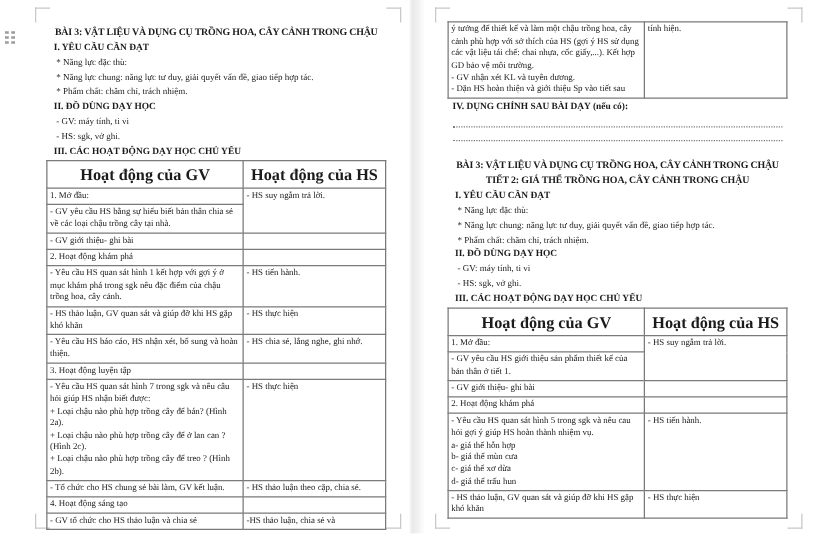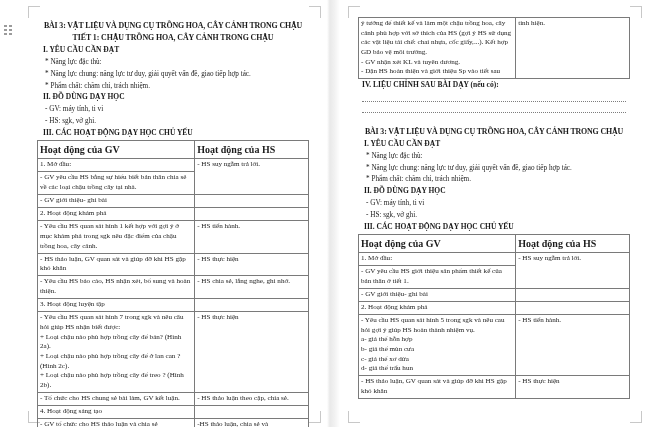--- a/index.html
+++ b/index.html
@@ -101,22 +101,23 @@
   table.act td, table.act th {
     border: 0.6px solid #7a7a7a;
     padding: 1px 2px 1.5px 2px;
     vertical-align: top;
     font-size: 7.1px;
     line-height: 1.36;
     font-weight: normal;
     text-align: left;
   }
   table.act th {
+    text-align: center;
     font-weight: bold;
-    font-size: 10px;
+    font-size: 13px;
     padding: 1.5px 2px;
   }
   td.b, th.b { font-weight: bold; }
   .col-a { width: 58%; }
   .col-b { width: 42%; }
 
   .dotline {
     border-bottom: 1px dotted #7d7d7d;
     height: 9px;
     margin-top: 2px;
@@ -141,21 +142,20 @@
 
   <div class="page page-left">
     <div class="cmark cm-tl" style="left:8px; top:6px;"></div>
     <div class="cmark cm-tr" style="right:6px; top:6px;"></div>
     <div class="cmark cm-bl" style="left:8px; bottom:4px;"></div>
     <div class="cmark cm-br" style="right:6px; bottom:4px;"></div>
 
     <div class="content content-left">
 
       <div class="h-title">BÀI 3: VẬT LIỆU VÀ DỤNG CỤ TRỒNG HOA, CÂY CẢNH TRONG CHẬU</div>
-      <div class="h-sub">TIẾT 1: CHẬU TRỒNG HOA, CÂY CẢNH TRONG CHẬU</div>
 
       <div class="h-sec">I. YÊU CẦU CẦN ĐẠT</div>
       <div class="ln">* Năng lực đặc thù:</div>
       <div class="ln">* Năng lực chung: năng lực tư duy, giải quyết vấn đề, giao tiếp hợp tác.</div>
       <div class="ln">* Phẩm chất: chăm chỉ, trách nhiệm.</div>
 
       <div class="h-sec">II. ĐỒ DÙNG DẠY HỌC</div>
       <div class="ln">- GV: máy tính, ti vi</div>
       <div class="ln">- HS: sgk, vở ghi.</div>
 
@@ -237,27 +237,28 @@
         <tbody>
             <tr>
           <td class="col-a" style="white-space:pre-line;">ý tưởng để thiết kế và làm một chậu trồng hoa, cây cảnh phù hợp với sở thích của HS (gợi ý HS sử dụng các vật liệu tái chế: chai nhựa, cốc giấy,...). Kết hợp GD bảo vệ môi trường.
 - GV nhận xét KL và tuyên dương.
 - Dặn HS hoàn thiện và giới thiệu Sp vào tiết sau</td>
           <td class="col-b">tính hiện.</td>
         </tr>
       </tbody>
         </table>
 
-      <div class="h-sec" style="padding-left:4px; margin-top:1px;">IV. LIỆU CHỈNH SAU BÀI DẠY (nếu có):</div>
+      <div class="h-sec" style="padding-left:4px; margin-top:1px;">IV. DỤNG CHỈNH SAU BÀI DẠY (nếu có):</div>
       <div class="dotline" style="margin-left:4px;"></div>
       <div class="dotline" style="margin-left:4px;"></div>
 
       <div style="height:13px;"></div>
 
       <div class="h-title">BÀI 3: VẬT LIỆU VÀ DỤNG CỤ TRỒNG HOA, CÂY CẢNH TRONG CHẬU</div>
+      <div class="h-sub">TIẾT 2: GIÁ THỂ TRỒNG HOA, CÂY CẢNH TRONG CHẬU</div>
 
       <div class="h-sec">I. YÊU CẦU CẦN ĐẠT</div>
       <div class="ln">* Năng lực đặc thù:</div>
       <div class="ln">* Năng lực chung: năng lực tư duy, giải quyết vấn đề, giao tiếp hợp tác.</div>
       <div class="ln">* Phẩm chất: chăm chỉ, trách nhiệm.</div>
 
       <div class="h-sec">II. ĐỒ DÙNG DẠY HỌC</div>
       <div class="ln">- GV: máy tính, ti vi</div>
       <div class="ln">- HS: sgk, vở ghi.</div>
 

